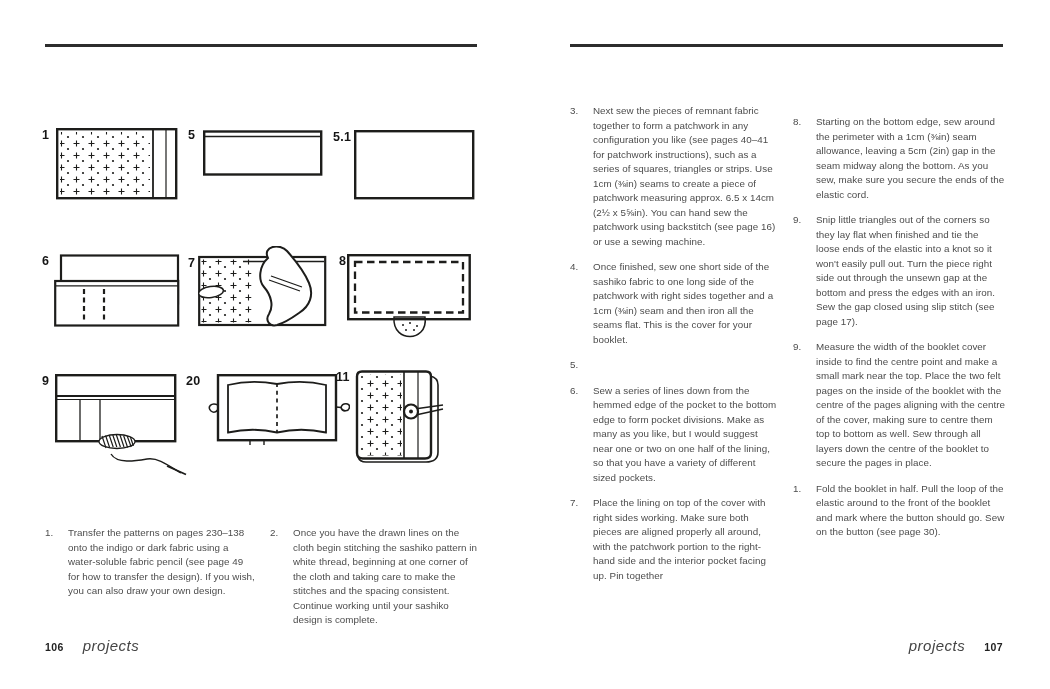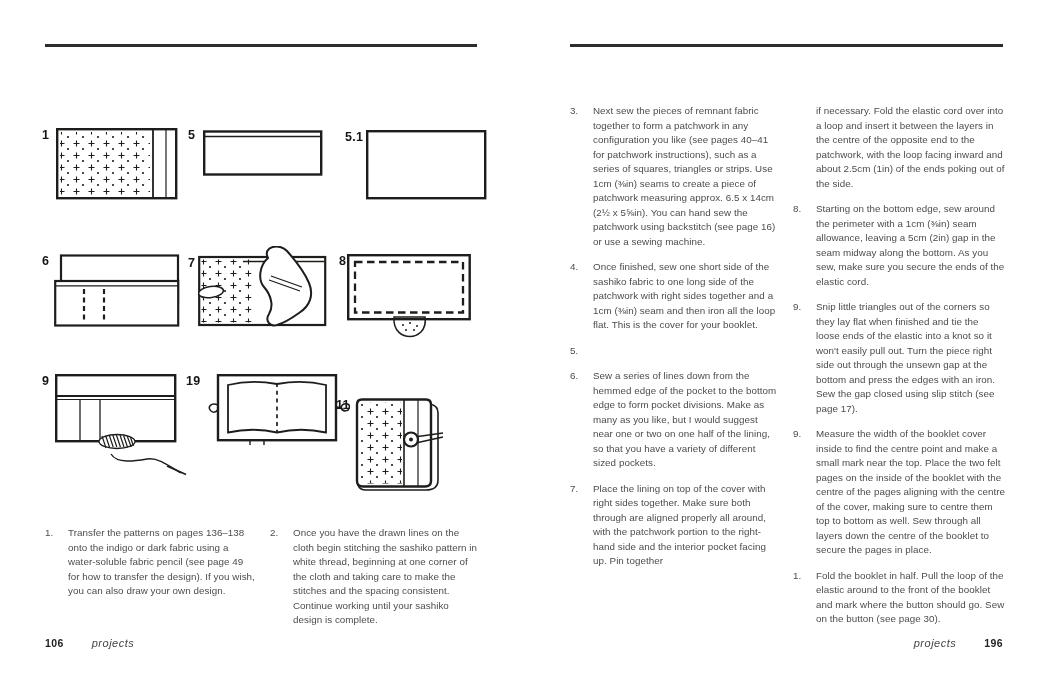--- a/index.html
+++ b/index.html
@@ -17,25 +17,25 @@
     color:#161616;letter-spacing:0.3px;
   }
   .fig svg{position:absolute;display:block;}
 
   .textcol{position:absolute;}
   .step{display:flex;margin-bottom:11px;color:#4c4c4c;
     font-size:9.8px;line-height:14.5px;letter-spacing:0.05px;}
   .step .num{flex:none;width:23px;}
   .step .txt{flex:1;}
 
-  .footer{position:absolute;top:637px;display:flex;align-items:baseline;gap:28px;}
+  .footer{position:absolute;top:637px;display:flex;align-items:baseline;gap:19px;}
   .footer-left{left:45px;}
   .footer-right{right:47px;}
   .page-num{font-size:10.5px;font-weight:700;letter-spacing:0.4px;color:#222;}
-  .section{font-style:italic;font-size:11px;letter-spacing:0.5px;color:#444;}
+  .section{font-style:italic;font-size:15px;letter-spacing:0.5px;color:#444;}
 </style>
 </head>
 <body>
 
 <div class="spread">
 
   <svg width="0" height="0" style="position:absolute" aria-hidden="true">
     <defs>
       <pattern id="sashiko" width="15" height="12" patternUnits="userSpaceOnUse">
         <path d="M2.5 3.5 H8.5 M5.5 0.5 V6.5" stroke="#1d1d1b" stroke-width="1.1" fill="none"></path>
@@ -58,21 +58,21 @@
   </div>
 
   <div class="fig" style="left:188px;top:126px;width:140px;height:60px">
     <span class="fig-label">5</span>
     <svg style="left:15px;top:3px" width="120" height="48" viewBox="0 0 120 48">
       <rect x="1.2" y="2.5" width="117" height="43" fill="#fff" stroke="#1d1d1b" stroke-width="2.4"></rect>
       <line x1="1.5" y1="7.5" x2="118" y2="7.5" stroke="#1d1d1b" stroke-width="1.4"></line>
     </svg>
   </div>
 
-  <div class="fig" style="left:345px;top:128px;width:150px;height:80px">
+  <div class="fig" style="left:333px;top:128px;width:150px;height:80px">
     <span class="fig-label">5.1</span>
     <svg style="left:21px;top:2px" width="121" height="70" viewBox="0 0 121 70">
       <rect x="1.2" y="1.2" width="118" height="67" fill="#fff" stroke="#1d1d1b" stroke-width="2.4"></rect>
     </svg>
   </div>
 
   <div class="fig" style="left:42px;top:252px;width:150px;height:80px">
     <span class="fig-label">6</span>
     <svg style="left:12px;top:2px" width="128" height="74" viewBox="0 0 128 74">
       <rect x="7" y="1.5" width="117" height="48" fill="#fff" stroke="#1d1d1b" stroke-width="2.2"></rect>
@@ -118,87 +118,86 @@
       <line x1="25" y1="25.5" x2="25" y2="67" stroke="#1d1d1b" stroke-width="1.3"></line>
       <line x1="45" y1="25.5" x2="45" y2="67" stroke="#1d1d1b" stroke-width="1.3"></line>
       <ellipse cx="62" cy="67.5" rx="18" ry="7" fill="#fff" stroke="#1d1d1b" stroke-width="1.3"></ellipse>
       <path d="M47,62 l4,12 M50.6,61.5 l4,12 M54.2,61 l4,12 M57.8,61 l4,12 M61.4,61 l4,12 M65,61 l4,12 M68.6,61.5 l4,12 M72.2,62 l4,11 M75.4,63 l3,9" stroke="#1d1d1b" stroke-width="1.2" fill="none"></path>
       <path d="M 56,80 C 62,90 80,87 92,85 C 102,83.5 110,89 126,99" stroke="#1d1d1b" stroke-width="1.4" fill="none"></path>
       <line x1="112" y1="92" x2="131" y2="100.5" stroke="#1d1d1b" stroke-width="1.9"></line>
     </svg>
   </div>
 
   <div class="fig" style="left:186px;top:372px;width:160px;height:82px">
-    <span class="fig-label">19</span>
+    <span class="fig-label">20</span>
     <svg style="left:16px;top:2px" width="148" height="76" viewBox="0 0 148 76">
       <path d="M 16,31 C 9,28 5,33 9,37 C 12,39.5 16,37.5 16,34" fill="#fff" stroke="#1d1d1b" stroke-width="1.5"></path>
       <rect x="16" y="1.2" width="118" height="65" fill="#fff" stroke="#1d1d1b" stroke-width="2.4"></rect>
       <line x1="48" y1="66.5" x2="48" y2="71" stroke="#1d1d1b" stroke-width="1.4"></line>
       <line x1="62" y1="66.5" x2="62" y2="71" stroke="#1d1d1b" stroke-width="1.4"></line>
       <path d="M 26,11 C 44,6.5 62,7.5 75,10 C 88,7.5 106,6.5 124,11 L 124,58.5 C 106,54.5 88,55.5 75,58.5 C 62,55.5 44,54.5 26,58.5 Z" fill="#fff" stroke="#1d1d1b" stroke-width="1.8"></path>
       <line x1="75" y1="9" x2="75" y2="59" stroke="#1d1d1b" stroke-width="1.7" stroke-dasharray="4 3.8"></line>
       <line x1="134" y1="33" x2="139" y2="33.5" stroke="#1d1d1b" stroke-width="1.5"></line>
       <path d="M 139,33.5 C 140.5,28 148,29 147.5,33 C 147,37.5 140.5,38.5 139,33.5 Z" fill="#fff" stroke="#1d1d1b" stroke-width="1.6"></path>
     </svg>
   </div>
 
-  <div class="fig" style="left:336px;top:396px;width:120px;height:100px">
+  <div class="fig" style="left:336px;top:368px;width:120px;height:100px">
     <span class="fig-label">11</span>
     <svg style="left:14px;top:0" width="100" height="96" viewBox="0 0 100 96">
       <path d="M 80,8 C 85,9 88,12 88,17 L 88,84 C 88,91 83,94 76,94 L 16,94 C 11,94 9,92 8,89" fill="none" stroke="#1d1d1b" stroke-width="1.6"></path>
       <path d="M 12,3.5 L 76,3.5 C 79,3.5 81,5.5 81,8.5 L 81,85 C 81,88.5 79,90.5 75,90.5 L 13,90.5 C 9,90.5 7,88.5 7,85 L 7,8.5 C 7,5 8.5,3.5 12,3.5 Z" fill="#fff" stroke="#1d1d1b" stroke-width="2.4"></path>
       <rect x="10" y="6.5" width="42" height="81" fill="url(#sashiko)"></rect>
       <line x1="54" y1="4" x2="54" y2="90" stroke="#1d1d1b" stroke-width="1.6"></line>
       <line x1="68" y1="4" x2="68" y2="90" stroke="#1d1d1b" stroke-width="1.2"></line>
       <path d="M 68,40.5 L 93,37 M 68,46.5 L 93,41" stroke="#1d1d1b" stroke-width="1.5" fill="none"></path>
       <circle cx="61" cy="43.5" r="7" fill="#fff" stroke="#1d1d1b" stroke-width="2.2"></circle>
       <circle cx="61" cy="43.5" r="2" fill="#1d1d1b"></circle>
     </svg>
   </div>
 
   <div class="textcol" style="left:45px;top:526px;width:211px">
     <div class="step">
       <span class="num">1.</span>
-      <span class="txt">Transfer the patterns on pages 136–138 onto the indigo or dark fabric using a water-soluble fabric pencil (see page 49 for how to transfer the design). If you wish, you can also draw your own design.</span>
+      <span class="txt">Transfer the patterns on pages 230–138 onto the indigo or dark fabric using a water-soluble fabric pencil (see page 49 for how to transfer the design). If you wish, you can also draw your own design.</span>
     </div>
   </div>
 
   <div class="textcol" style="left:270px;top:526px;width:210px">
     <div class="step">
       <span class="num">2.</span>
       <span class="txt">Once you have the drawn lines on the cloth begin stitching the sashiko pattern in white thread, beginning at one corner of the cloth and taking care to make the stitches and the spacing consistent. Continue working until your sashiko design is complete.</span>
     </div>
   </div>
 
   <div class="textcol" style="left:570px;top:104px;width:210px">
     <div class="step">
       <span class="num">3.</span>
       <span class="txt">Next sew the pieces of remnant fabric together to form a patchwork in any configuration you like (see pages 40–41 for patchwork instructions), such as a series of squares, triangles or strips. Use 1cm (⅜in) seams to create a piece of patchwork measuring approx. 6.5 x 14cm (2½ x 5⅝in). You can hand sew the patchwork using backstitch (see page 16) or use a sewing machine.</span>
     </div>
     <div class="step">
       <span class="num">4.</span>
-      <span class="txt">Once finished, sew one short side of the sashiko fabric to one long side of the patchwork with right sides together and a 1cm (⅜in) seam and then iron all the loop flat. This is the cover for your booklet.</span>
+      <span class="txt">Once finished, sew one short side of the sashiko fabric to one long side of the patchwork with right sides together and a 1cm (⅜in) seam and then iron all the seams flat. This is the cover for your booklet.</span>
     </div>
     <div class="step">
       <span class="num">5.</span>
     </div>
     <div class="step">
       <span class="num">6.</span>
       <span class="txt">Sew a series of lines down from the hemmed edge of the pocket to the bottom edge to form pocket divisions. Make as many as you like, but I would suggest near one or two on one half of the lining, so that you have a variety of different sized pockets.</span>
     </div>
     <div class="step">
       <span class="num">7.</span>
-      <span class="txt">Place the lining on top of the cover with right sides together. Make sure both through are aligned properly all around, with the patchwork portion to the right-hand side and the interior pocket facing up. Pin together</span>
+      <span class="txt">Place the lining on top of the cover with right sides working. Make sure both pieces are aligned properly all around, with the patchwork portion to the right-hand side and the interior pocket facing up. Pin together</span>
     </div>
   </div>
 
   <div class="textcol" style="left:793px;top:104px;width:212px">
     <div class="step">
       <span class="num"></span>
-      <span class="txt">if necessary. Fold the elastic cord over into a loop and insert it between the layers in the centre of the opposite end to the patchwork, with the loop facing inward and about 2.5cm (1in) of the ends poking out of the side.</span>
     </div>
     <div class="step">
       <span class="num">8.</span>
       <span class="txt">Starting on the bottom edge, sew around the perimeter with a 1cm (⅜in) seam allowance, leaving a 5cm (2in) gap in the seam midway along the bottom. As you sew, make sure you secure the ends of the elastic cord.</span>
     </div>
     <div class="step">
       <span class="num">9.</span>
       <span class="txt">Snip little triangles out of the corners so they lay flat when finished and tie the loose ends of the elastic into a knot so it won't easily pull out. Turn the piece right side out through the unsewn gap at the bottom and press the edges with an iron. Sew the gap closed using slip stitch (see page 17).</span>
     </div>
     <div class="step">
@@ -211,16 +210,16 @@
     </div>
   </div>
 
   <div class="footer footer-left">
     <span class="page-num">106</span>
     <span class="section">projects</span>
   </div>
 
   <div class="footer footer-right">
     <span class="section">projects</span>
-    <span class="page-num">196</span>
+    <span class="page-num">107</span>
   </div>
 
 </div>
 
 </body></html>

